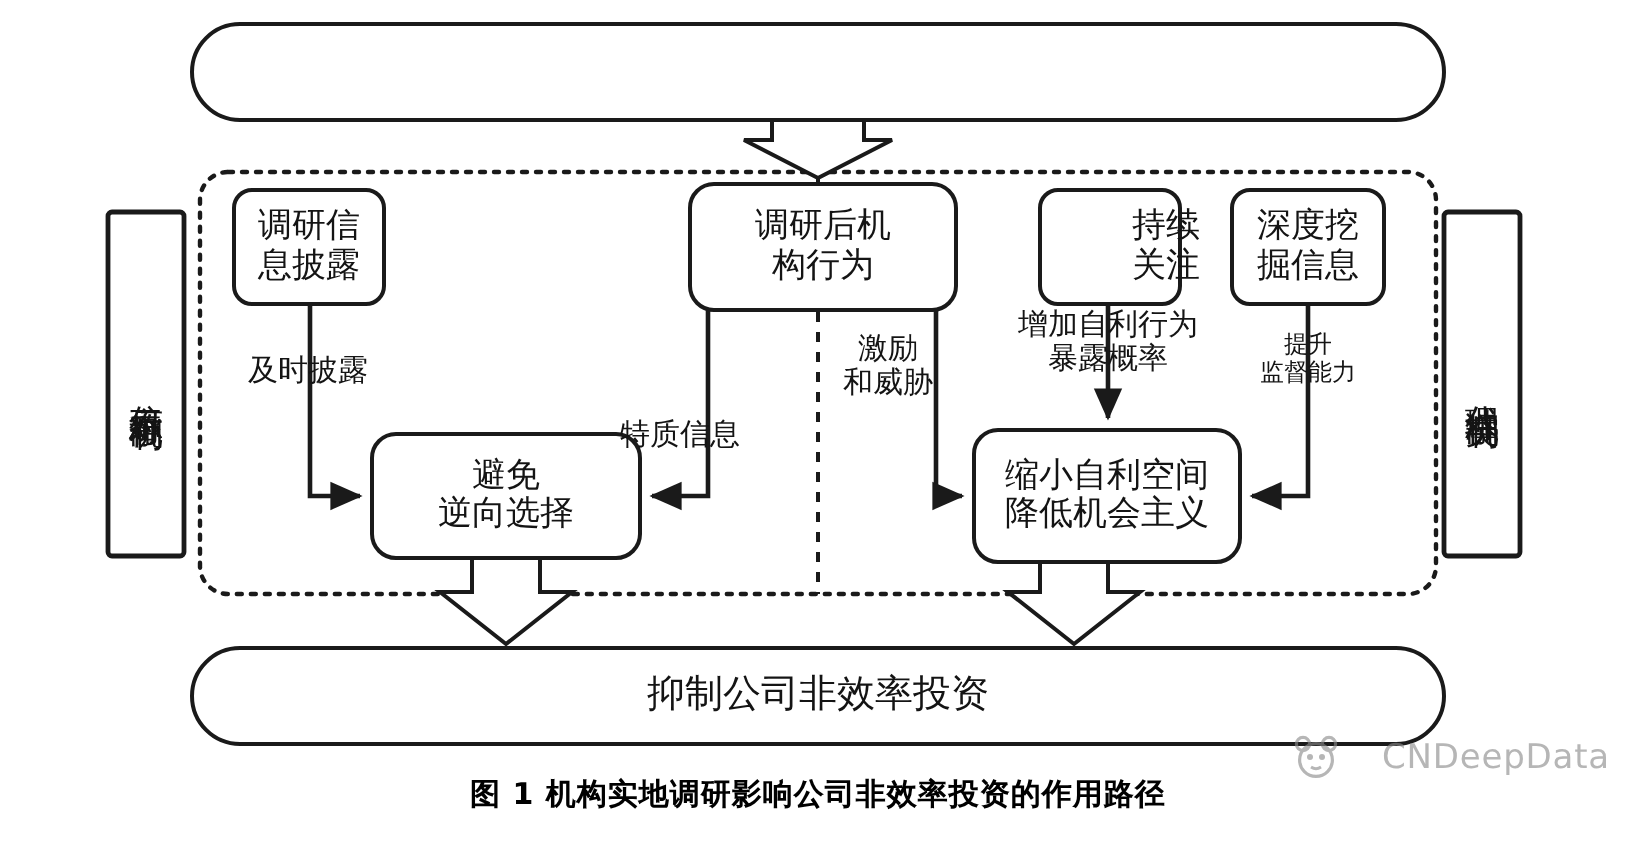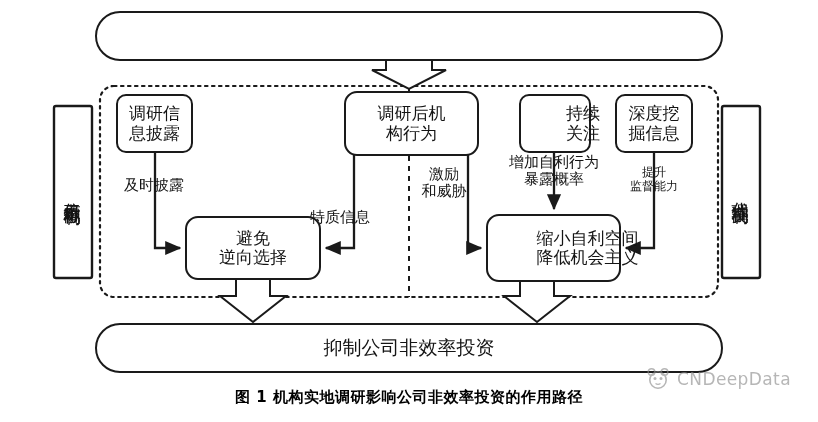--- a/index.html
+++ b/index.html
@@ -68,21 +68,21 @@
     font-weight: bold;
     color: #000;
     letter-spacing: 0.5px;
   }
   .watermark {
     position: absolute;
     left: 645px;
     top: 366px;
     display: flex;
     align-items: center;
-    gap: 6px;
+    gap: 20px;
     opacity: 0.62;
   }
   .watermark .wm-text {
     font-size: 17px;
     color: #8a8a8a;
     letter-spacing: 0.4px;
   }
 </style>
 </head>
 <body>
@@ -152,21 +152,21 @@
 
   <div class="node-label" style="left:520px; top:95px; width:70px; height:57px; font-size:17px;margin-left:28px;">持续
 关注</div>
 
   <div class="node-label" style="left:616px; top:95px; width:76px; height:57px; font-size:17px;">深度挖
 掘信息</div>
 
   <div class="node-label" style="left:186px; top:217px; width:134px; height:62px; font-size:17px;">避免
 逆向选择</div>
 
-  <div class="node-label" style="left:487px; top:215px; width:133px; height:66px; font-size:17px;padding-left:34px;">缩小自利空间
+  <div class="node-label" style="left:487px; top:215px; width:133px; height:66px; font-size:17px;">缩小自利空间
 降低机会主义</div>
 
   <div class="edge-label" style="left:108px; top:177px; width:92px; font-size:15px;">及时披露</div>
 
   <div class="edge-label" style="left:294px; top:177px; width:92px; font-size:15px;margin-top:32px;">特质信息</div>
 
   <div class="edge-label" style="left:420px; top:166px; width:48px; font-size:15px;">激励
 和威胁</div>
 
   <div class="edge-label" style="left:490px; top:155px; width:128px; font-size:15px;font-family:Liberation Mono, monospace;">增加自利行为

